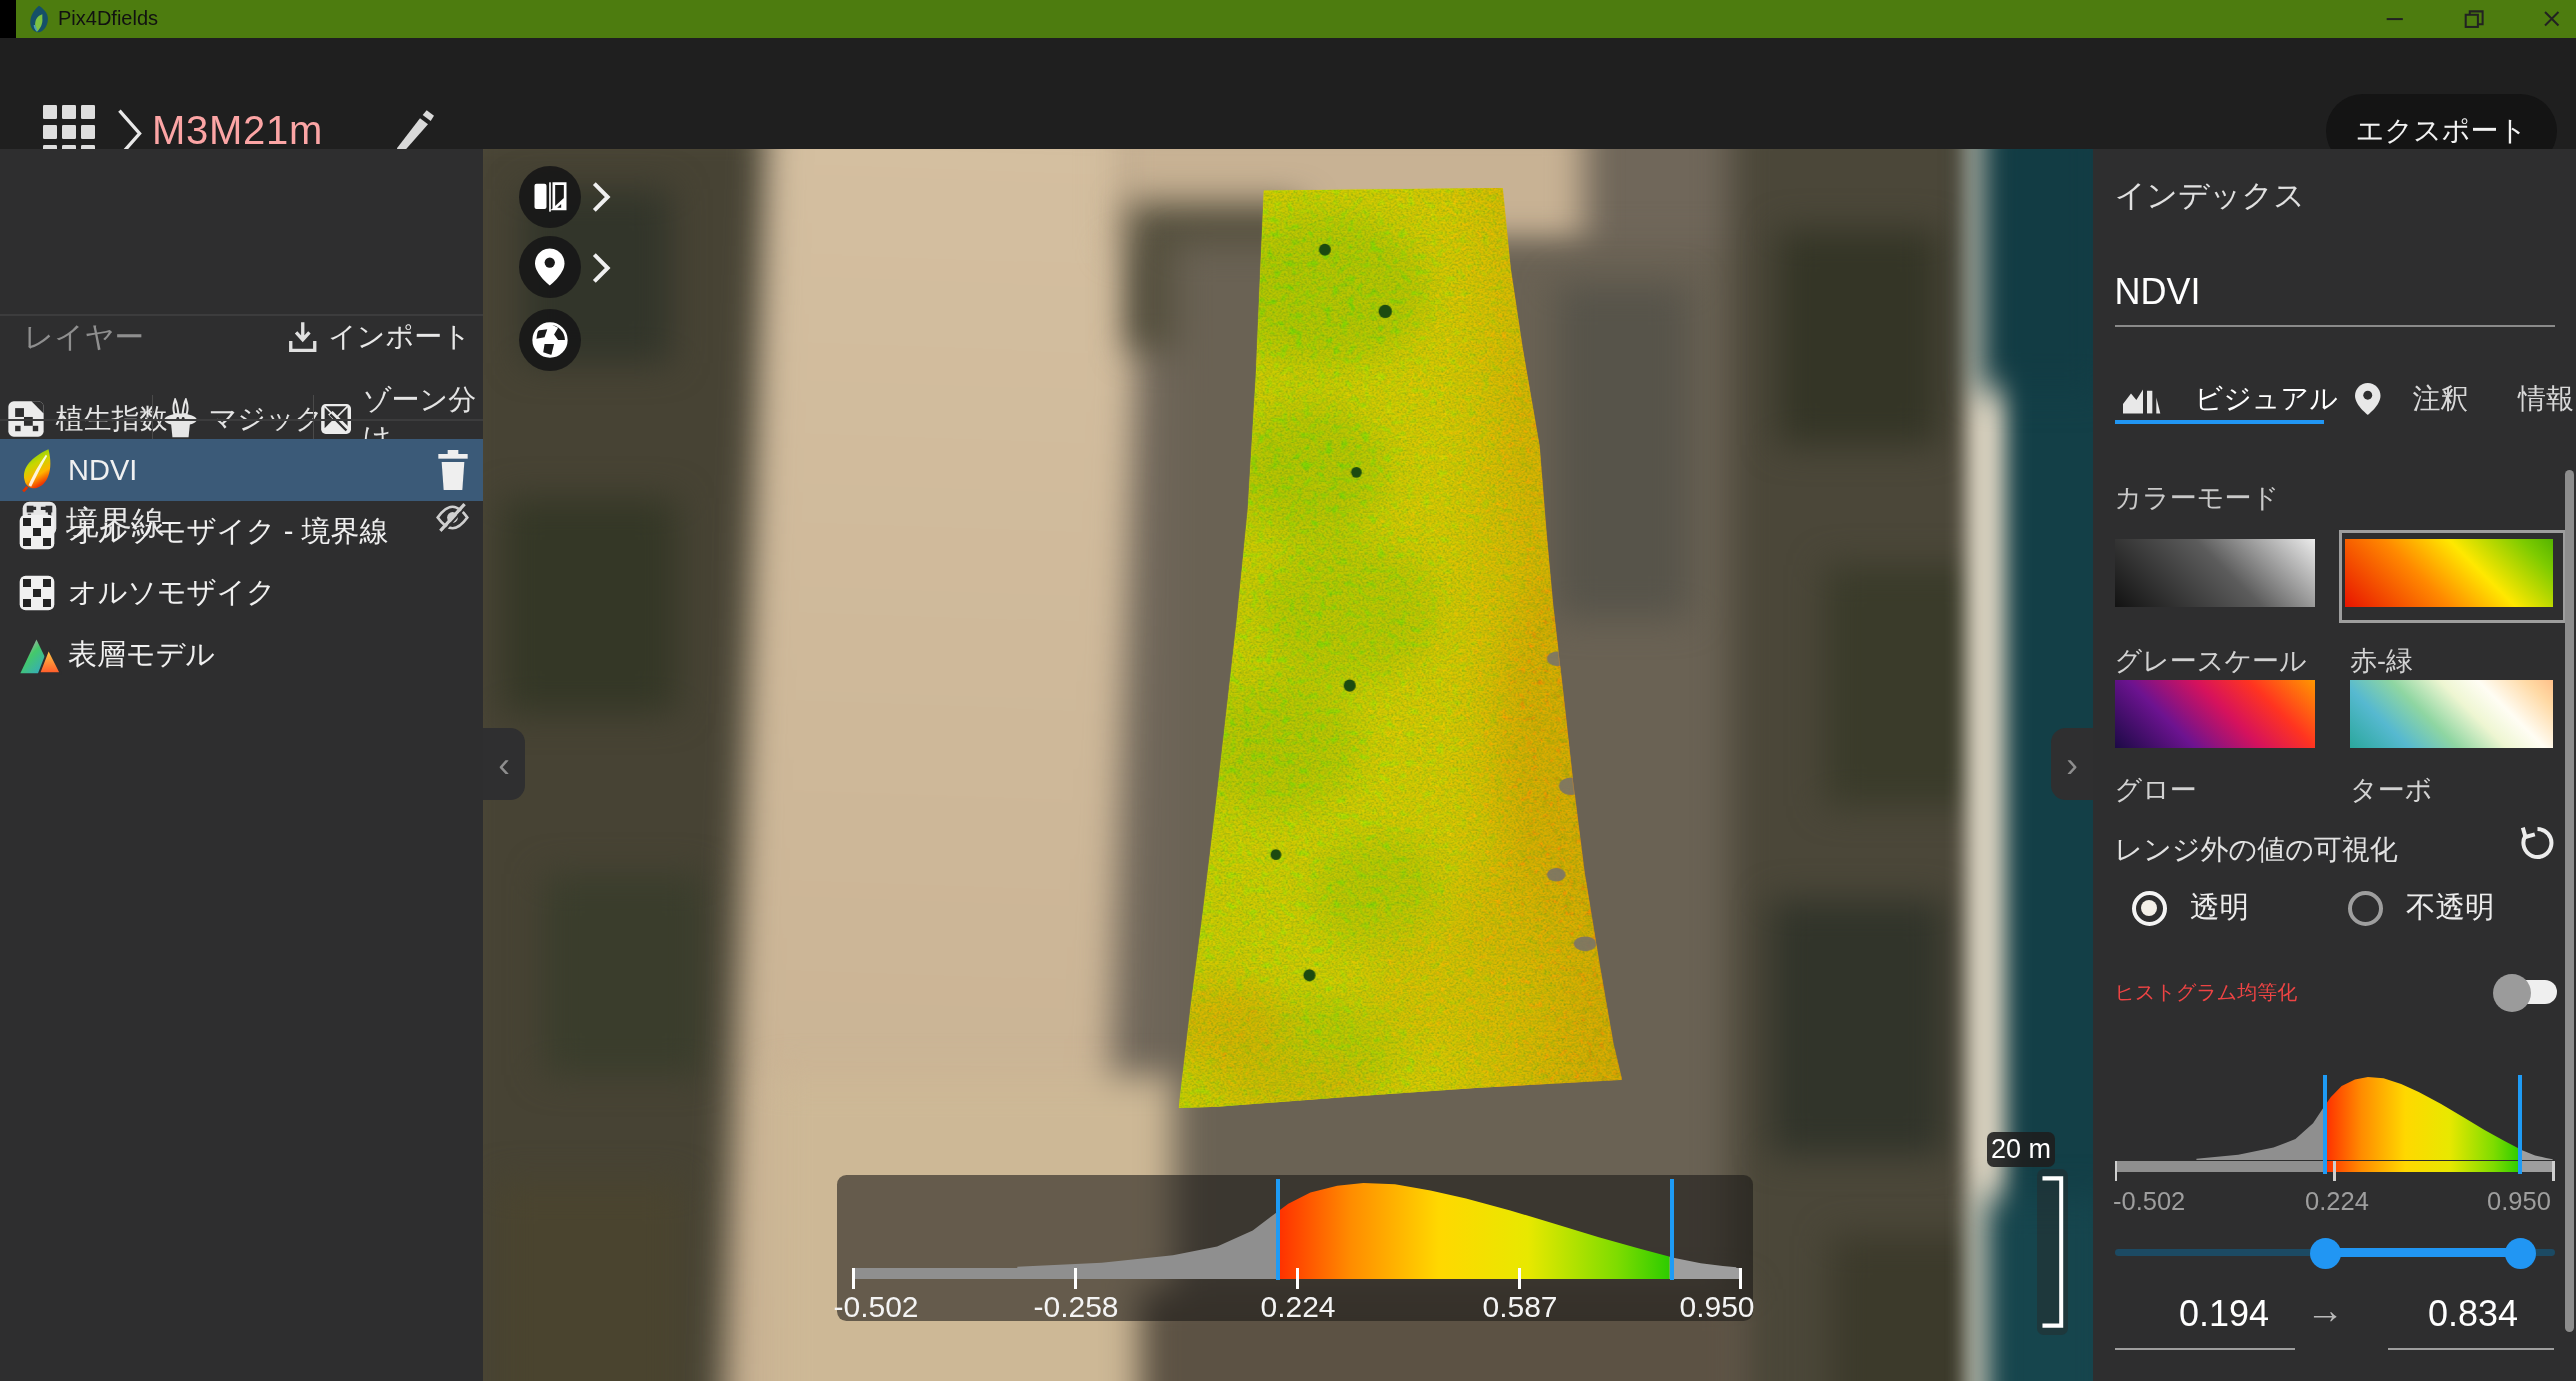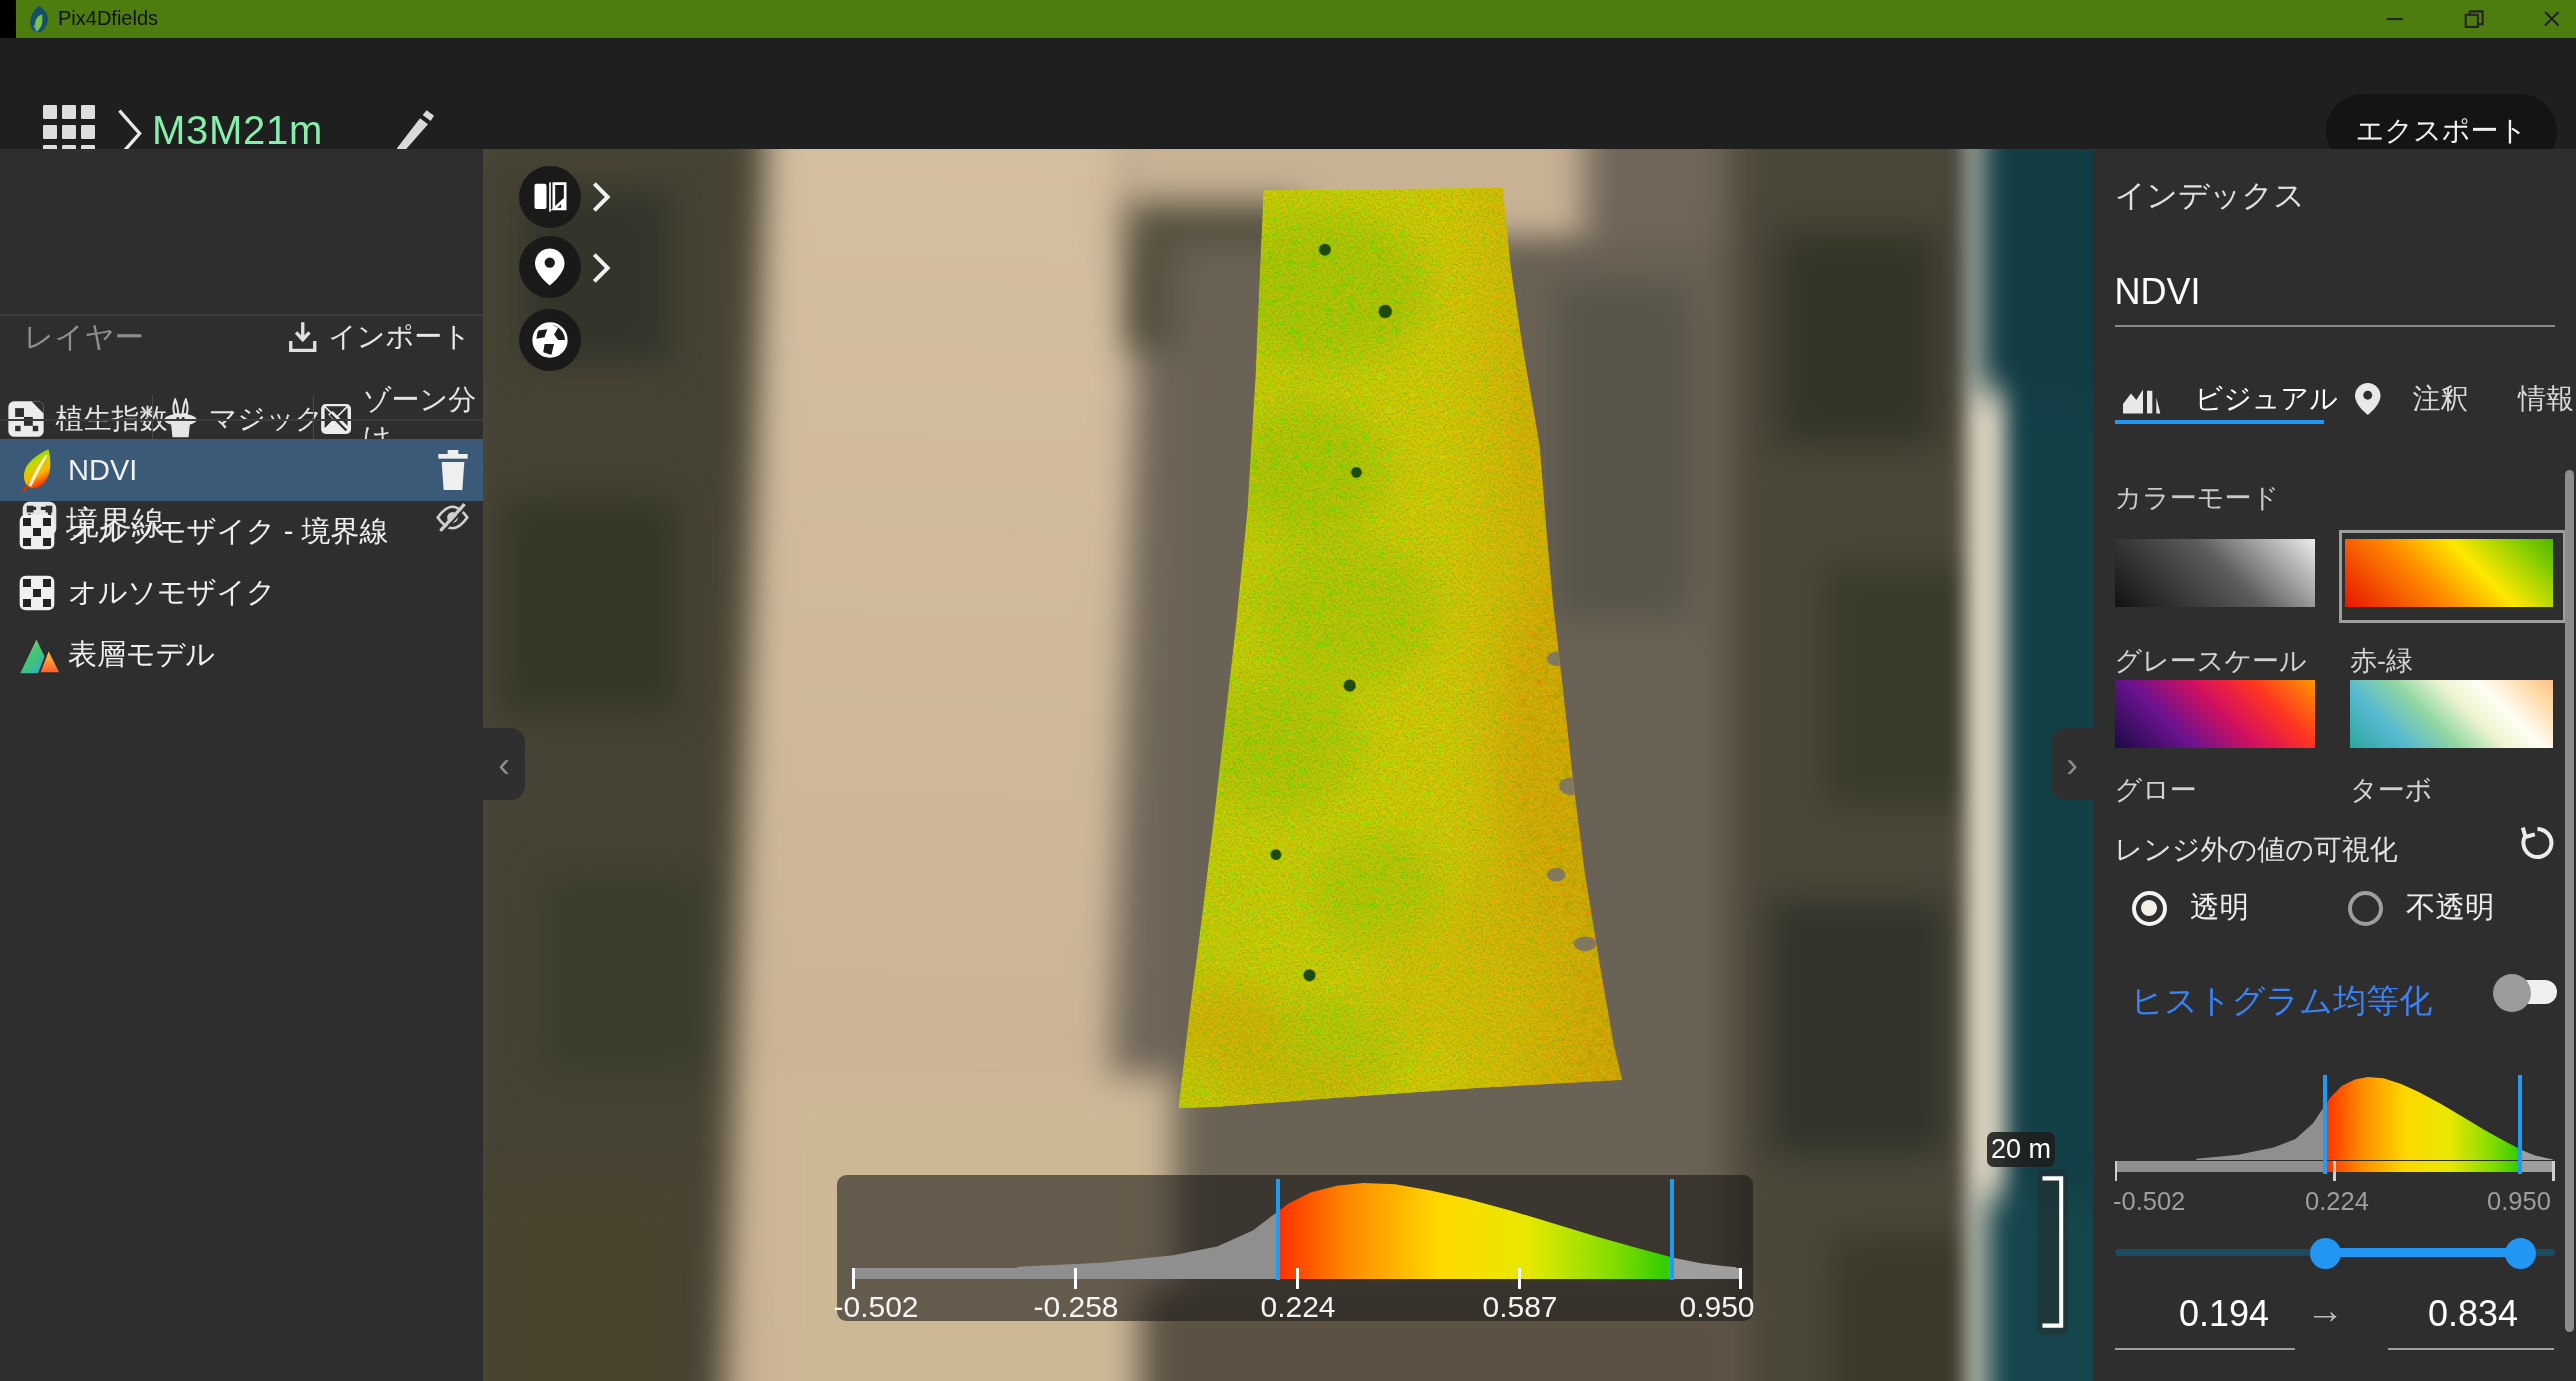--- a/index.html
+++ b/index.html
@@ -11,21 +11,21 @@
   
   #titlebar{left:16px;top:0;width:2576px;height:38px;background:#4d7c0f;}
   #titlebar .app-name{position:absolute;left:42px;top:7.4px;font-size:20px;color:#111;}
   .winbtn{position:absolute;top:0;width:60px;height:38px;display:flex;align-items:center;justify-content:center;cursor:pointer;}
 
   
   #topbar{left:0;top:38px;width:2576px;height:111px;background:#1f1f1f;}
   #grid-icon{left:43px;top:67px;width:52px;height:54px;display:grid;grid-template-columns:repeat(3,1fr);grid-template-rows:repeat(3,1fr);gap:5.4px;}
   #grid-icon span{background:#dedede;border-radius:1.3px;}
   #crumb-chevron{left:114px;top:70px;}
-  #project-title{left:152px;top:70px;font-size:40px;color:#86efac;letter-spacing:0.7px;}
+  #project-title{left:152px;top:70px;font-size:40px;color:#fca5a5;letter-spacing:0.7px;}
   #edit-icon{left:388px;top:71px;}
   #export-btn{left:2326px;top:56px;width:231px;height:74px;border-radius:38px;background:#141414;
               display:flex;align-items:center;justify-content:center;font-size:28px;color:#f2f2f2;cursor:pointer;}
 
   
   #sidebar{left:0;top:149px;width:483px;height:1232px;background:#2e2e2f;}
   .side-divider{position:absolute;left:0;width:483px;height:2px;background:#3c3c3d;}
   #layers-title{left:24px;top:169px;font-size:29.5px;color:#8f8f8f;}
   #import-btn{left:288px;top:169px;display:flex;align-items:center;gap:10.7px;cursor:pointer;}
   #import-btn .lbl{font-size:28px;color:#e8e8e8;}
@@ -78,21 +78,21 @@
   #g-grayscale{background:linear-gradient(45deg,#121212,#5c5c5c 55%,#ececec);}
   #g-redgreen{background:linear-gradient(45deg,#e81400,#ff8800 38%,#ffe800 62%,#7ecb00 88%,#54b400);}
   #g-glow{background:linear-gradient(45deg,#1c0a46,#6c1390 30%,#d6125c 55%,#ff3420 75%,#ff9800);}
   #g-turbo{background:linear-gradient(45deg,#2aa79c,#56b9d0 22%,#8fd6a2 40%,#eef6d2 58%,#fffdf4 72%,#ffd9a4 90%,#ffc089);}
   #oor-title{left:21.5px;top:682px;font-size:28px;color:#e2e2e2;}
   .radio-row{position:absolute;top:739px;display:flex;align-items:center;gap:23px;cursor:pointer;}
   .radio-outer{width:35px;height:35px;border-radius:50%;border:4px solid #9e9e9e;box-sizing:border-box;position:relative;}
   .radio-row.checked .radio-outer{border-color:#f4f4f4;}
   .radio-row.checked .radio-outer::after{content:"";position:absolute;left:5.4px;top:5.4px;width:16px;height:16px;border-radius:50%;background:#f4f0e8;}
   .radio-row .lbl{font-size:29.5px;color:#ececec;}
-  #histeq-label{left:21.5px;top:830px;font-size:33px;color:#3b82f6;margin-left:16px;}
+  #histeq-label{left:21.5px;top:830px;font-size:20px;color:#ef4444;}
   #toggle{left:412px;top:830px;width:54px;height:27px;cursor:pointer;}
   #toggle .track{position:absolute;left:0;top:1.3px;width:52px;height:24px;border-radius:12px;background:#efefef;}
   #toggle .thumb{position:absolute;left:-12px;top:-5.4px;width:38px;height:38px;border-radius:50%;background:#9b9b9b;}
   #mini-hist{left:21.5px;top:924px;width:440px;height:87px;}
   #mh-bar{position:absolute;left:21.5px;top:1012px;width:440px;height:11.4px;}
   .mh-tick{position:absolute;top:1012px;width:2.7px;height:19.5px;background:#cfcfcf;}
   .mh-line{position:absolute;top:926px;width:4px;height:99px;background:#1e9bf5;cursor:ew-resize;}
   .mh-label{position:absolute;top:1038px;font-size:25.5px;color:#9e9e9e;white-space:nowrap;}
   #slider{left:21.5px;top:1089px;width:440px;height:29.5px;cursor:pointer;}
   #slider .track{position:absolute;left:0;top:11.4px;width:440px;height:6.7px;border-radius:3.4px;background:#1c4a63;}

